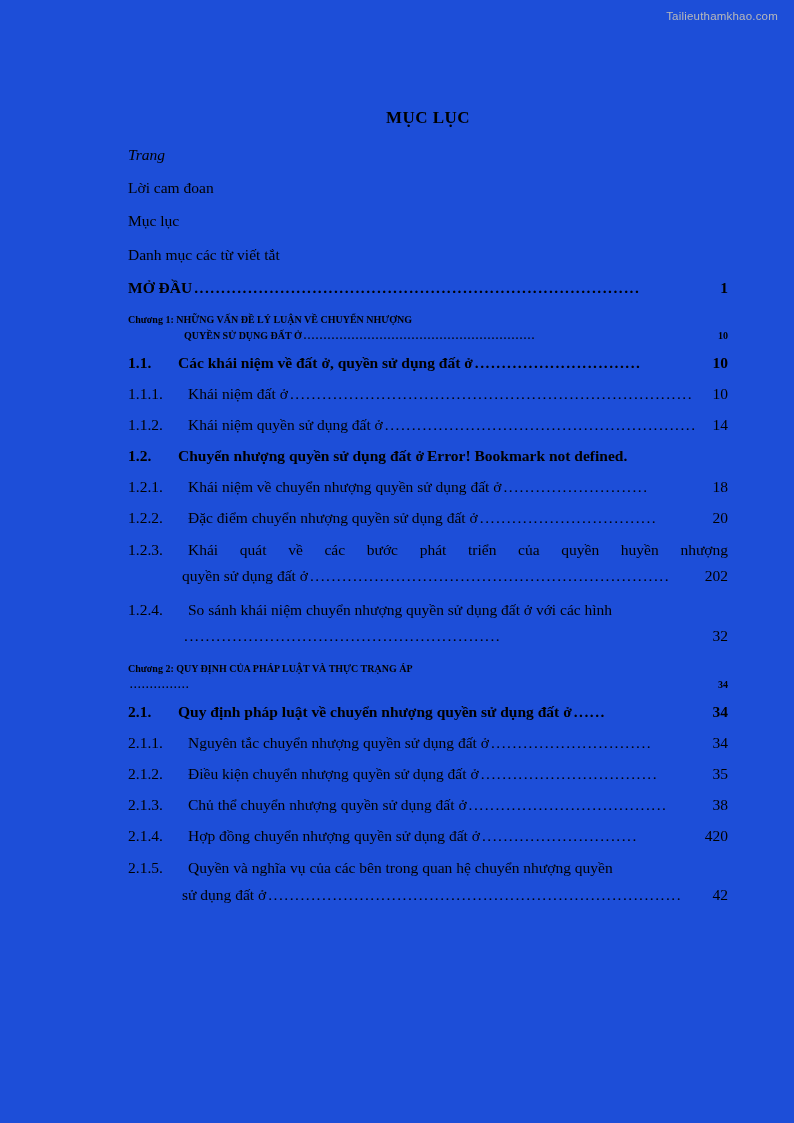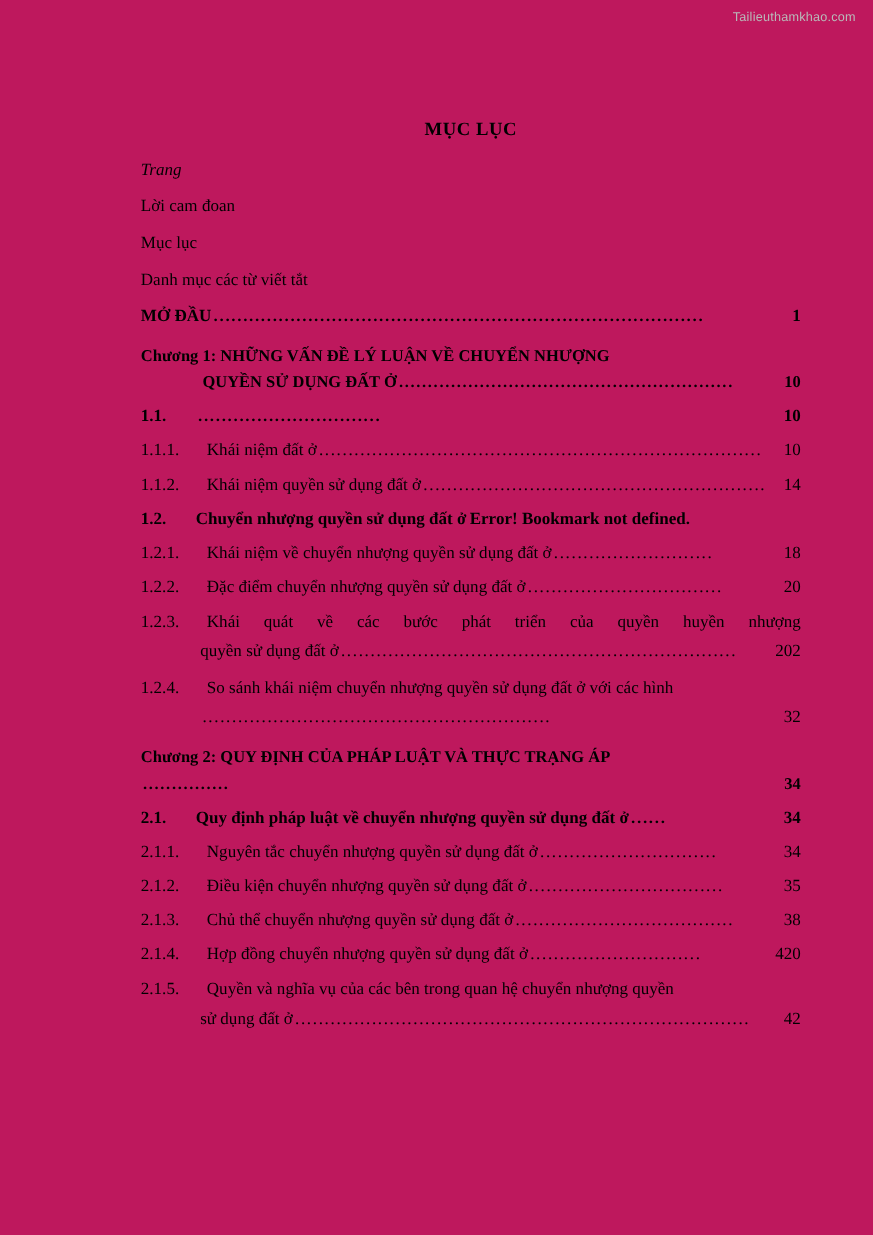--- a/index.html
+++ b/index.html
@@ -9,21 +9,21 @@
   }
   body {
     font-family: "Liberation Serif", serif;
     color: #000;
   }
   .page {
     position: relative;
     width: 794px;
     height: 1123px;
     margin: 0 auto;
-    background: #be185d;
+    background: #1d4ed8;
     box-sizing: border-box;
     overflow: hidden;
   }
   .watermark {
     position: absolute;
     top: 10px;
     right: 16px;
     font-family: "Liberation Sans", sans-serif;
     font-size: 11.5px;
     color: #b9b9b9;
@@ -104,21 +104,21 @@
     text-align: justify;
     text-align-last: justify;
     white-space: normal;
   }
   .toc-block .second-line {
     display: flex;
     align-items: flex-end;
     margin-left: 54px;
   }
   .chapter-block {
-    font-size: 15px;
+    font-size: 10px;
     font-weight: bold;
     line-height: 1.6;
     margin-bottom: 7px;
     margin-top: 12px;
   }
   .chapter-block .line1 {
     white-space: nowrap;
   }
   .chapter-block .line2 {
     display: flex;
@@ -158,20 +158,21 @@
       <div class="line1">Chương 1: NHỮNG VẤN ĐỀ LÝ LUẬN VỀ CHUYỂN NHƯỢNG</div>
       <div class="line2 indent">
         <span class="label">QUYỀN SỬ DỤNG ĐẤT Ở</span>
         <span class="leader">..........................................................</span>
         <span class="pageno">10</span>
       </div>
     </div>
 
     <div class="toc-row bold">
       <span class="num w1">1.1.</span>
+      <span class="label">Các khái niệm về đất ở, quyền sử dụng đất ở</span>
       <span class="leader">...............................</span>
       <span class="pageno">10</span>
     </div>
 
     <div class="toc-row">
       <span class="num w2">1.1.1.</span>
       <span class="label">Khái niệm đất ở</span>
       <span class="leader">...........................................................................</span>
       <span class="pageno">10</span>
     </div>

